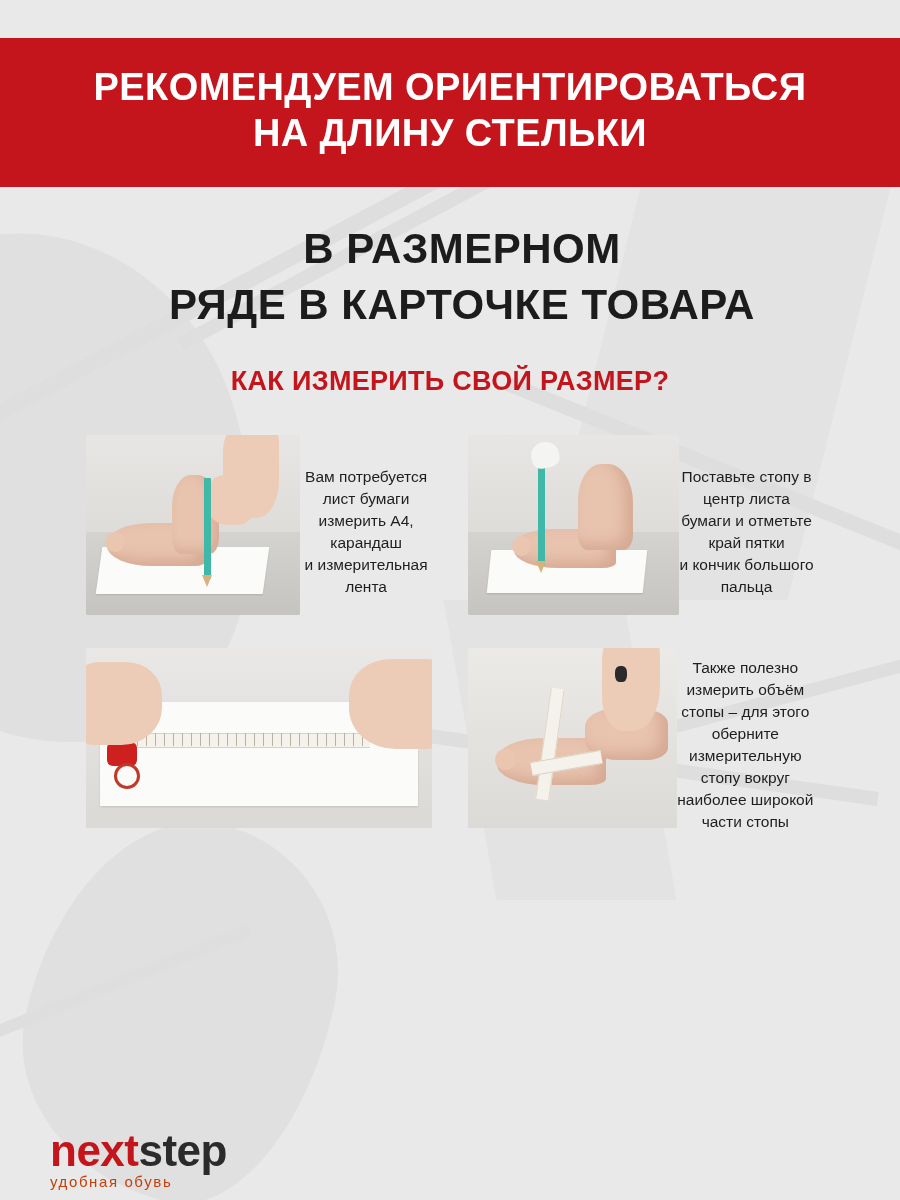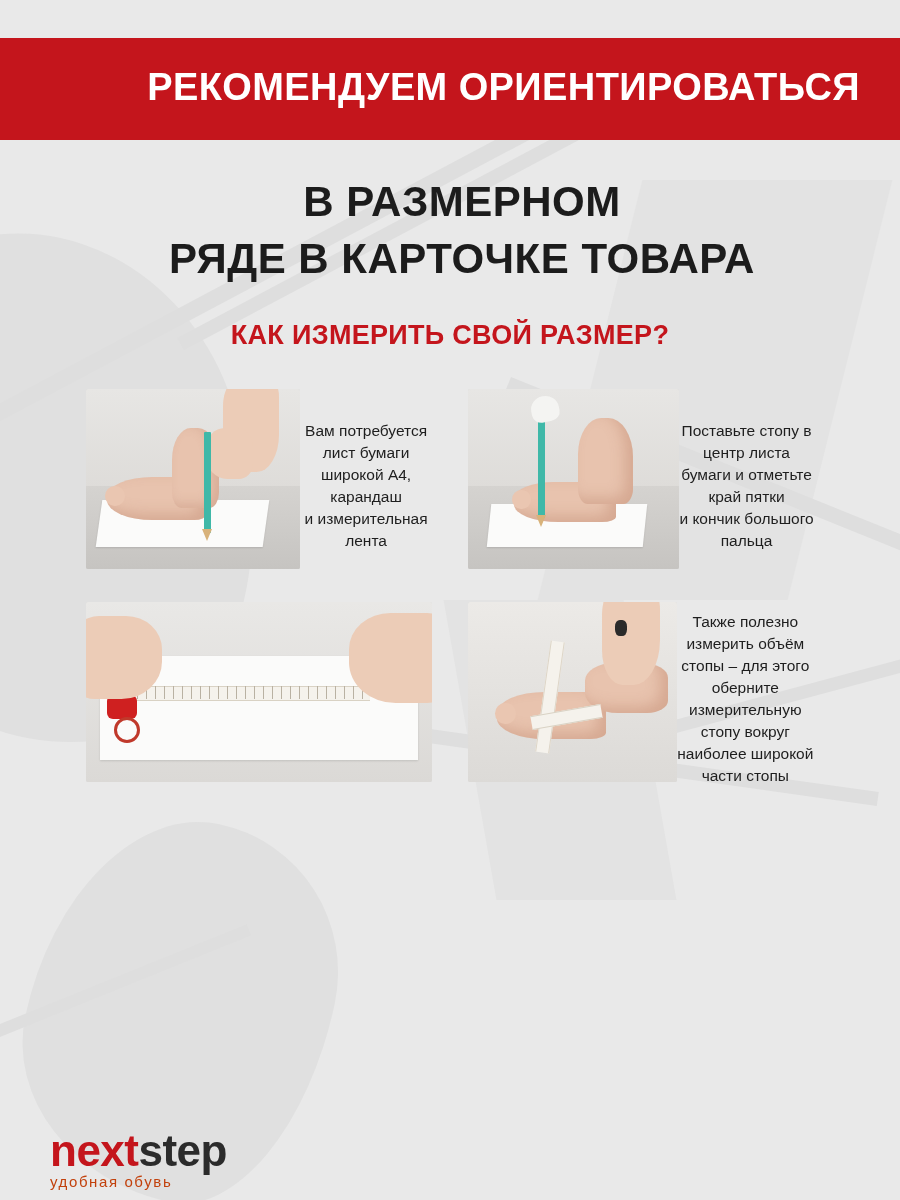--- a/index.html
+++ b/index.html
@@ -102,21 +102,20 @@
     padding: 26px 40px 30px 40px;
     text-align: center;
   }
   .banner h1 {
     margin: 0;
     color: #ffffff;
     font-size: 38px;
     line-height: 1.22;
     font-weight: bold;
     letter-spacing: 0.4px;
-    text-align: right;
   }
   .banner h1 .ln2 { display: block; }
 
   
   .headline {
     text-align: center;
     margin-top: 34px;
     color: #1c1c1c;
     padding-left: 24px;
   }
@@ -265,20 +264,21 @@
   <div class="stripe s4"></div>
   <div class="stripe s5"></div>
   <div class="stripe s6"></div>
 </div>
 
 <div class="page">
 
   <div class="banner">
     <h1>
       <span>РЕКОМЕНДУЕМ ОРИЕНТИРОВАТЬСЯ</span>
+      <span class="ln2">НА ДЛИНУ СТЕЛЬКИ</span>
     </h1>
   </div>
 
   <div class="headline">
     <span class="hl-line">В РАЗМЕРНОМ</span>
     <span class="hl-line">РЯДЕ В КАРТОЧКЕ ТОВАРА</span>
   </div>
 
   <div class="sub-question">КАК ИЗМЕРИТЬ СВОЙ РАЗМЕР?</div>
 
@@ -295,21 +295,21 @@
         <div class="toe" style="left:9%; top:54%; width:9%; height:11%;"></div>
 
         <div class="arm" style="right:10%; top:-6%; width:26%; height:52%; border-radius:30% 20% 40% 30%;"></div>
         <div class="arm" style="right:22%; top:22%; width:22%; height:28%; border-radius:40% 35% 30% 45%;"></div>
 
         <div class="pencil-body" style="left:55%; top:24%; width:7px; height:56%;"></div>
         <div class="pencil-tip" style="left:54.2%; top:78%;"></div>
       </div>
       <div class="caption">
         <span>Вам потребуется лист бумаги</span><br>
-        <span>широкой А4, карандаш</span><br>
+        <span>измерить А4, карандаш</span><br>
         <span>и измерительная лента</span>
       </div>
     </div>
 
     <div class="step">
       <div class="photo">
         <div class="ph-bg"></div>
         <div class="table-top"></div>
         <div class="paper" style="left:10%; top:64%; width:74%; height:24%; transform:skewX(-6deg);"></div>
         <div class="foot" style="left:22%; top:52%; width:48%; height:22%; border-radius:40% 20% 14% 44%;"></div>

